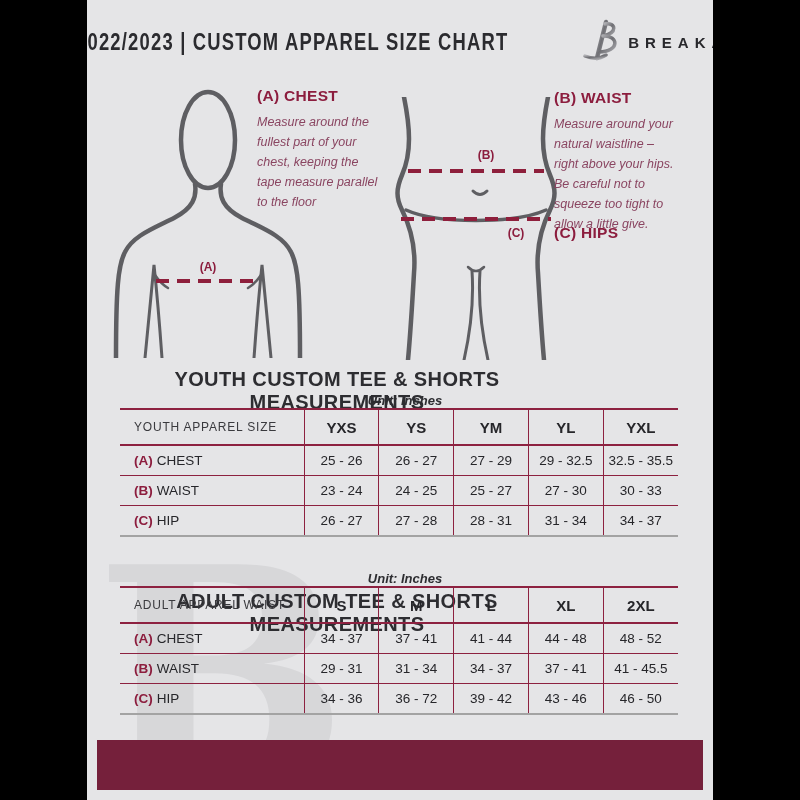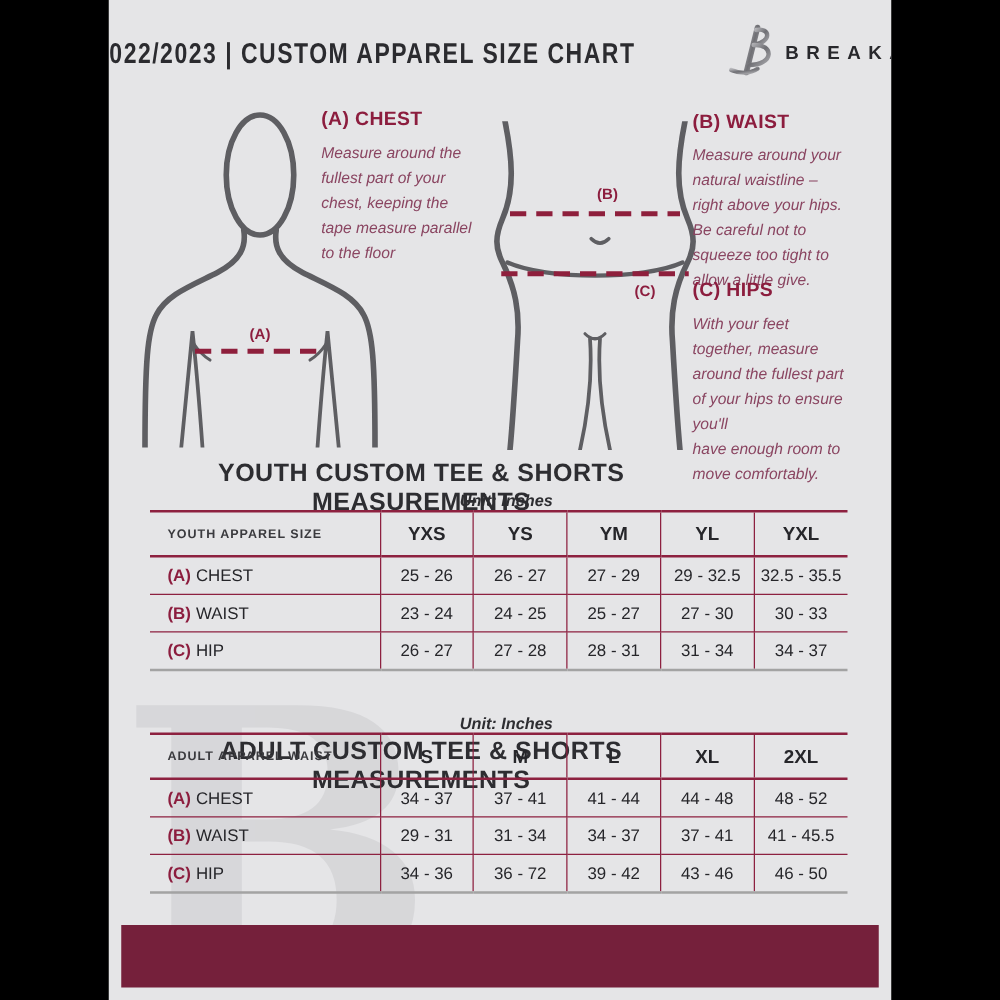--- a/index.html
+++ b/index.html
@@ -72,21 +72,21 @@
     border:1.5px solid #8d2140;padding:0 4px;text-align:center;
     color:#26262a;background:transparent;
   }
   .size-table th:first-child,.size-table td:first-child{border-left:none;text-align:left;padding-left:14px;}
   .size-table th:last-child,.size-table td:last-child{border-right:none;}
   .size-table thead th{
     border-top:2.5px solid #8d2140;border-bottom:2px solid #8d2140;height:34px;
     font-size:15px;font-weight:700;
   }
   .size-table thead th:first-child{
-    font-size:10px;font-weight:700;letter-spacing:0.8px;color:#3a3a3e;
+    font-size:12px;font-weight:400;letter-spacing:0.8px;color:#3a3a3e;
   }
   .size-table tbody td{height:29px;font-size:13.5px;}
   .size-table tbody tr:last-child td{border-bottom:2px solid #a3a3a3;}
   .row-label{font-size:14.5px;color:#2d2d31;}
   .row-prefix{font-weight:700;color:#8c1d3e;margin-right:4px;}
   
   .footer-bar{
     position:absolute;left:10px;top:740px;width:606px;height:50px;
     background:#75203b;z-index:3;
   }
@@ -169,27 +169,20 @@
     <p class="guide-heading">(B) WAIST</p>
     <p class="guide-body">Measure around your
 natural waistline –
 right above your hips.
 Be careful not to
 squeeze too tight to
 allow a little give.</p>
   </div>
   <div id="guide-hips" class="guide">
     <p class="guide-heading">(C) HIPS</p>
-    <p class="guide-body">With your feet
-together, measure
-around the fullest part
-of your hips to ensure
-you'll
-have enough room to
-move comfortably.</p>
   </div>
 
   <p id="youth-title" class="section-title">YOUTH CUSTOM TEE &amp; SHORTS MEASUREMENTS</p>
   <p id="youth-unit" class="section-unit">Unit: Inches</p>
   <table id="youth-table" class="size-table">
     <colgroup>
         <col class="label-col">
         <col>
         <col>
         <col>

